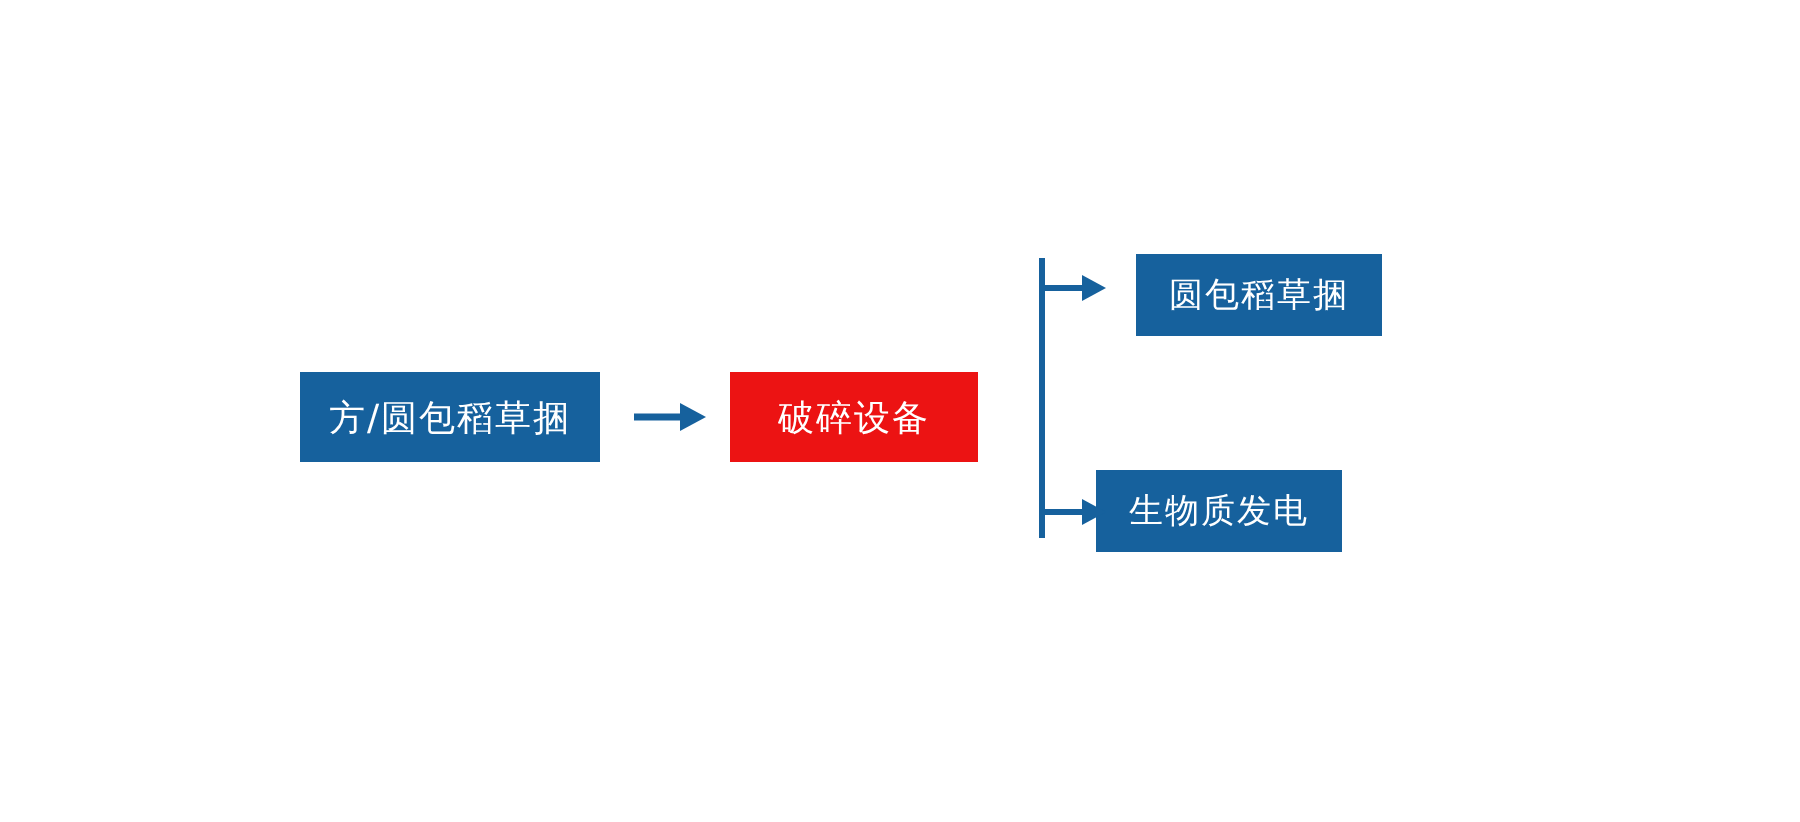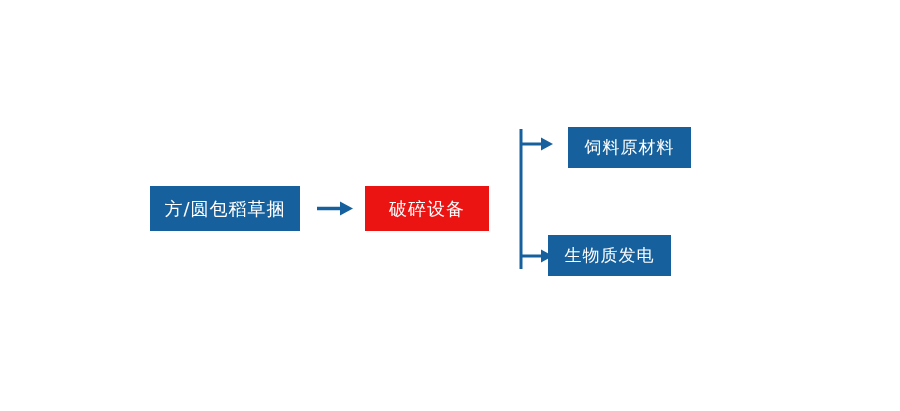--- a/index.html
+++ b/index.html
@@ -46,21 +46,21 @@
 
   <div class="node node-process" style="background-color: rgb(236, 19, 19);">
     <span>破碎设备</span>
   </div>
 
   <div class="node node-source" style="background-color: rgb(22, 97, 157);">
     <span>方/圆包稻草捆</span>
   </div>
 
   <div class="node node-out1" style="background-color: rgb(22, 97, 157);">
-    <span>饲料原材料</span>
+    <span>圆包稻草捆</span>
   </div>
 
   <div class="node node-out2" style="background-color: rgb(22, 97, 157);">
     <span>生物质发电</span>
   </div>
 
   <svg class="connectors" viewBox="0 0 900 411" xmlns="http://www.w3.org/2000/svg">
 
     <g>
       <line x1="317" y1="208.5" x2="341" y2="208.5" stroke-width="3.5" stroke="#16619d"></line>

